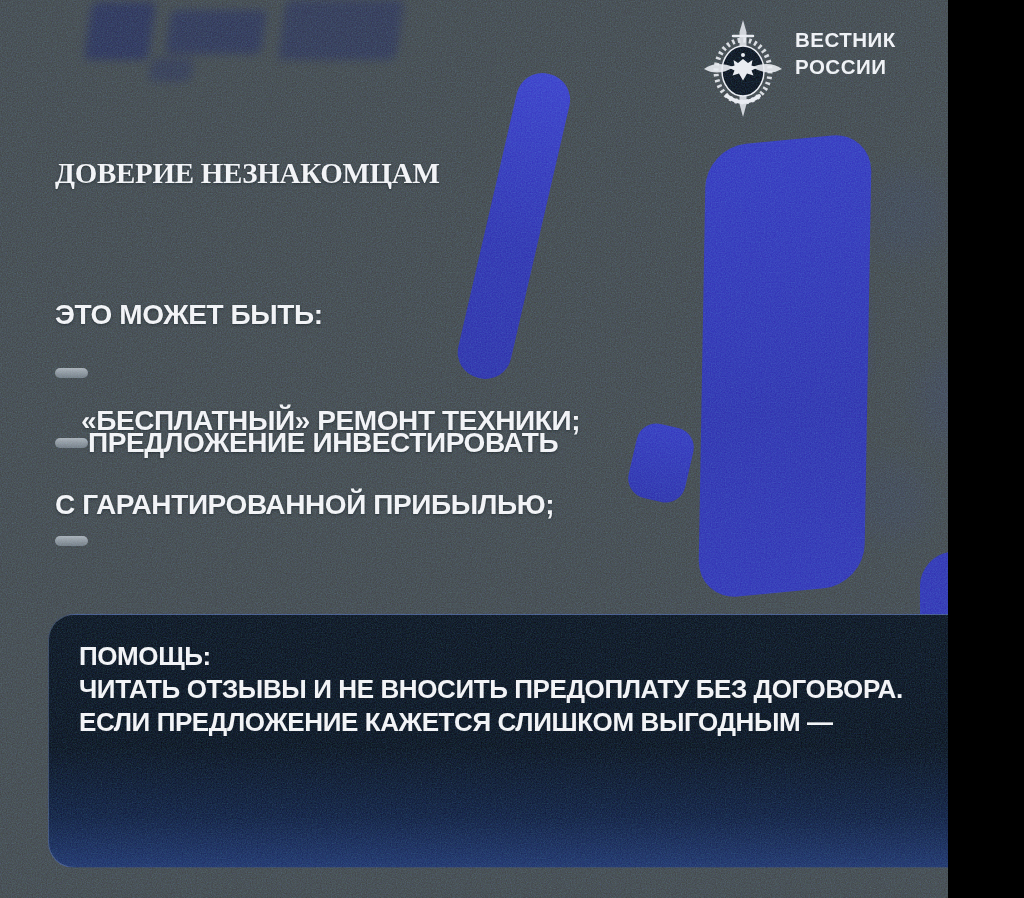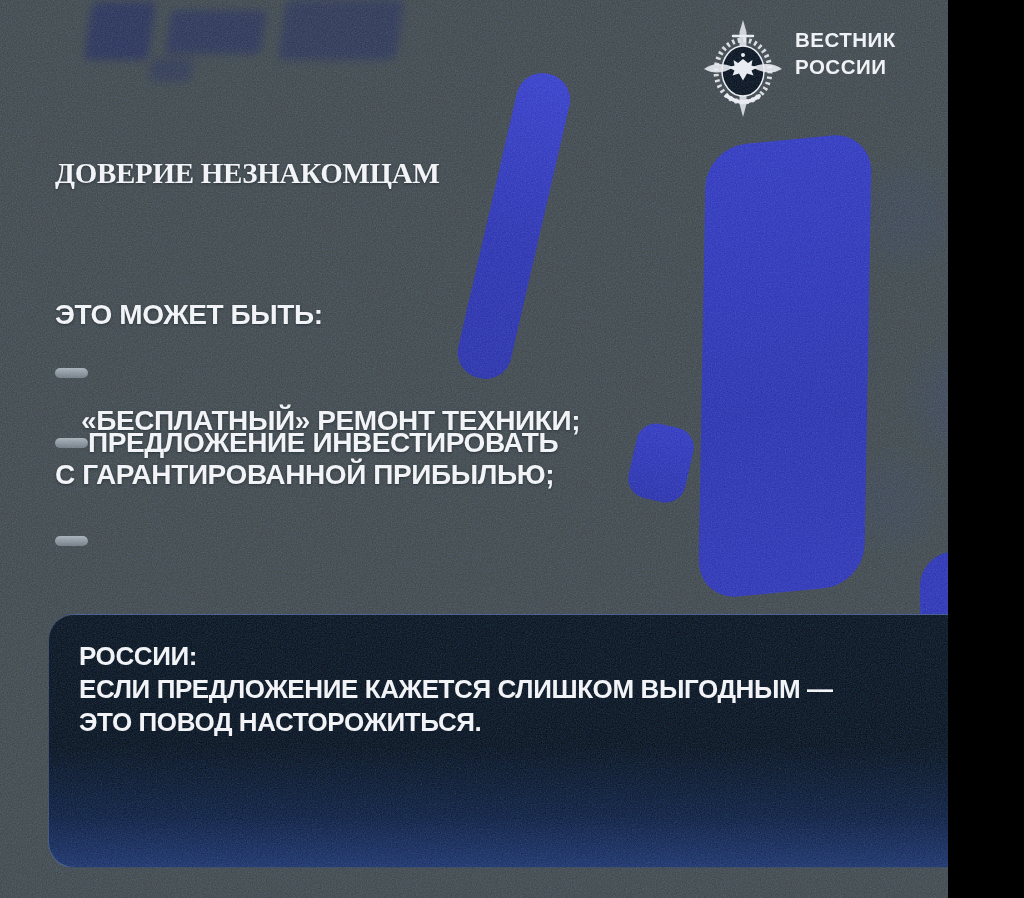--- a/index.html
+++ b/index.html
@@ -49,21 +49,21 @@
     position:absolute;left:795px;top:26px;z-index:20;
     color:#eef0f4;font-weight:700;font-size:20.5px;line-height:27px;letter-spacing:.5px;
   }
   
   .t{position:absolute;color:#f1f2f5;font-weight:700;z-index:20;text-shadow:0 1px 3px rgba(0,0,0,.55);}
   .title{left:55px;top:152px;font-size:29px;line-height:43px;letter-spacing:-.3px;font-family:Liberation Serif, serif;}
   .intro{left:55px;top:298px;font-size:28px;line-height:34px;letter-spacing:-.4px;}
   .bullet-text{font-size:28px;line-height:34px;letter-spacing:-.4px;white-space:nowrap;}
   .bt1{left:81px;top:356px;margin-top:48px;}
   .bt2a{left:88px;top:426px;}
-  .bt2b{left:55px;top:458px;}
+  .bt2b{left:55px;top:488px;}
   .bt3{left:88px;top:524px;}
   .dash{position:absolute;width:33px;height:10px;border-radius:5px;z-index:20;
     background:linear-gradient(180deg,#a6abb1,#6f747a);}
   .d1{left:55px;top:368px;}
   .d2{left:55px;top:438px;}
   .d3{left:55px;top:536px;}
   
   .box{
     position:absolute;left:48px;top:614px;width:928px;height:254px;z-index:30;
     border-radius:26px;border:1px solid rgba(132,148,194,.38);
@@ -119,23 +119,23 @@
   <div class="t bullet-text bt1">«БЕСПЛАТНЫЙ» РЕМОНТ ТЕХНИКИ;</div>
 
   <div class="dash d2"></div>
   <div class="t bullet-text bt2a">ПРЕДЛОЖЕНИЕ ИНВЕСТИРОВАТЬ</div>
   <div class="t bullet-text bt2b">С ГАРАНТИРОВАННОЙ ПРИБЫЛЬЮ;</div>
 
   <div class="dash d3"></div>
 
   <div class="box">
     <div class="box-lines">
-      <span>РОССИИ:</span>
+      <span>ПОМОЩЬ:</span>
+      <span>ЧИТАТЬ ОТЗЫВЫ И НЕ ВНОСИТЬ ПРЕДОПЛАТУ БЕЗ ДОГОВОРА.</span>
       <span>ЕСЛИ ПРЕДЛОЖЕНИЕ КАЖЕТСЯ СЛИШКОМ ВЫГОДНЫМ —</span>
-      <span>ЭТО ПОВОД НАСТОРОЖИТЬСЯ.</span>
     </div>
   </div>
 
   <svg class="grain" width="1024" height="898" aria-hidden="true">
     <filter id="grainF">
       <feTurbulence type="fractalNoise" baseFrequency="0.8" numOctaves="2" stitchTiles="stitch"></feTurbulence>
       <feColorMatrix type="matrix" values="0.15 0 0 0 0
                 0 0.6 0 0 0
                 0 0 1.1 0 0
                 0 0 0 0.8 0"></feColorMatrix>

